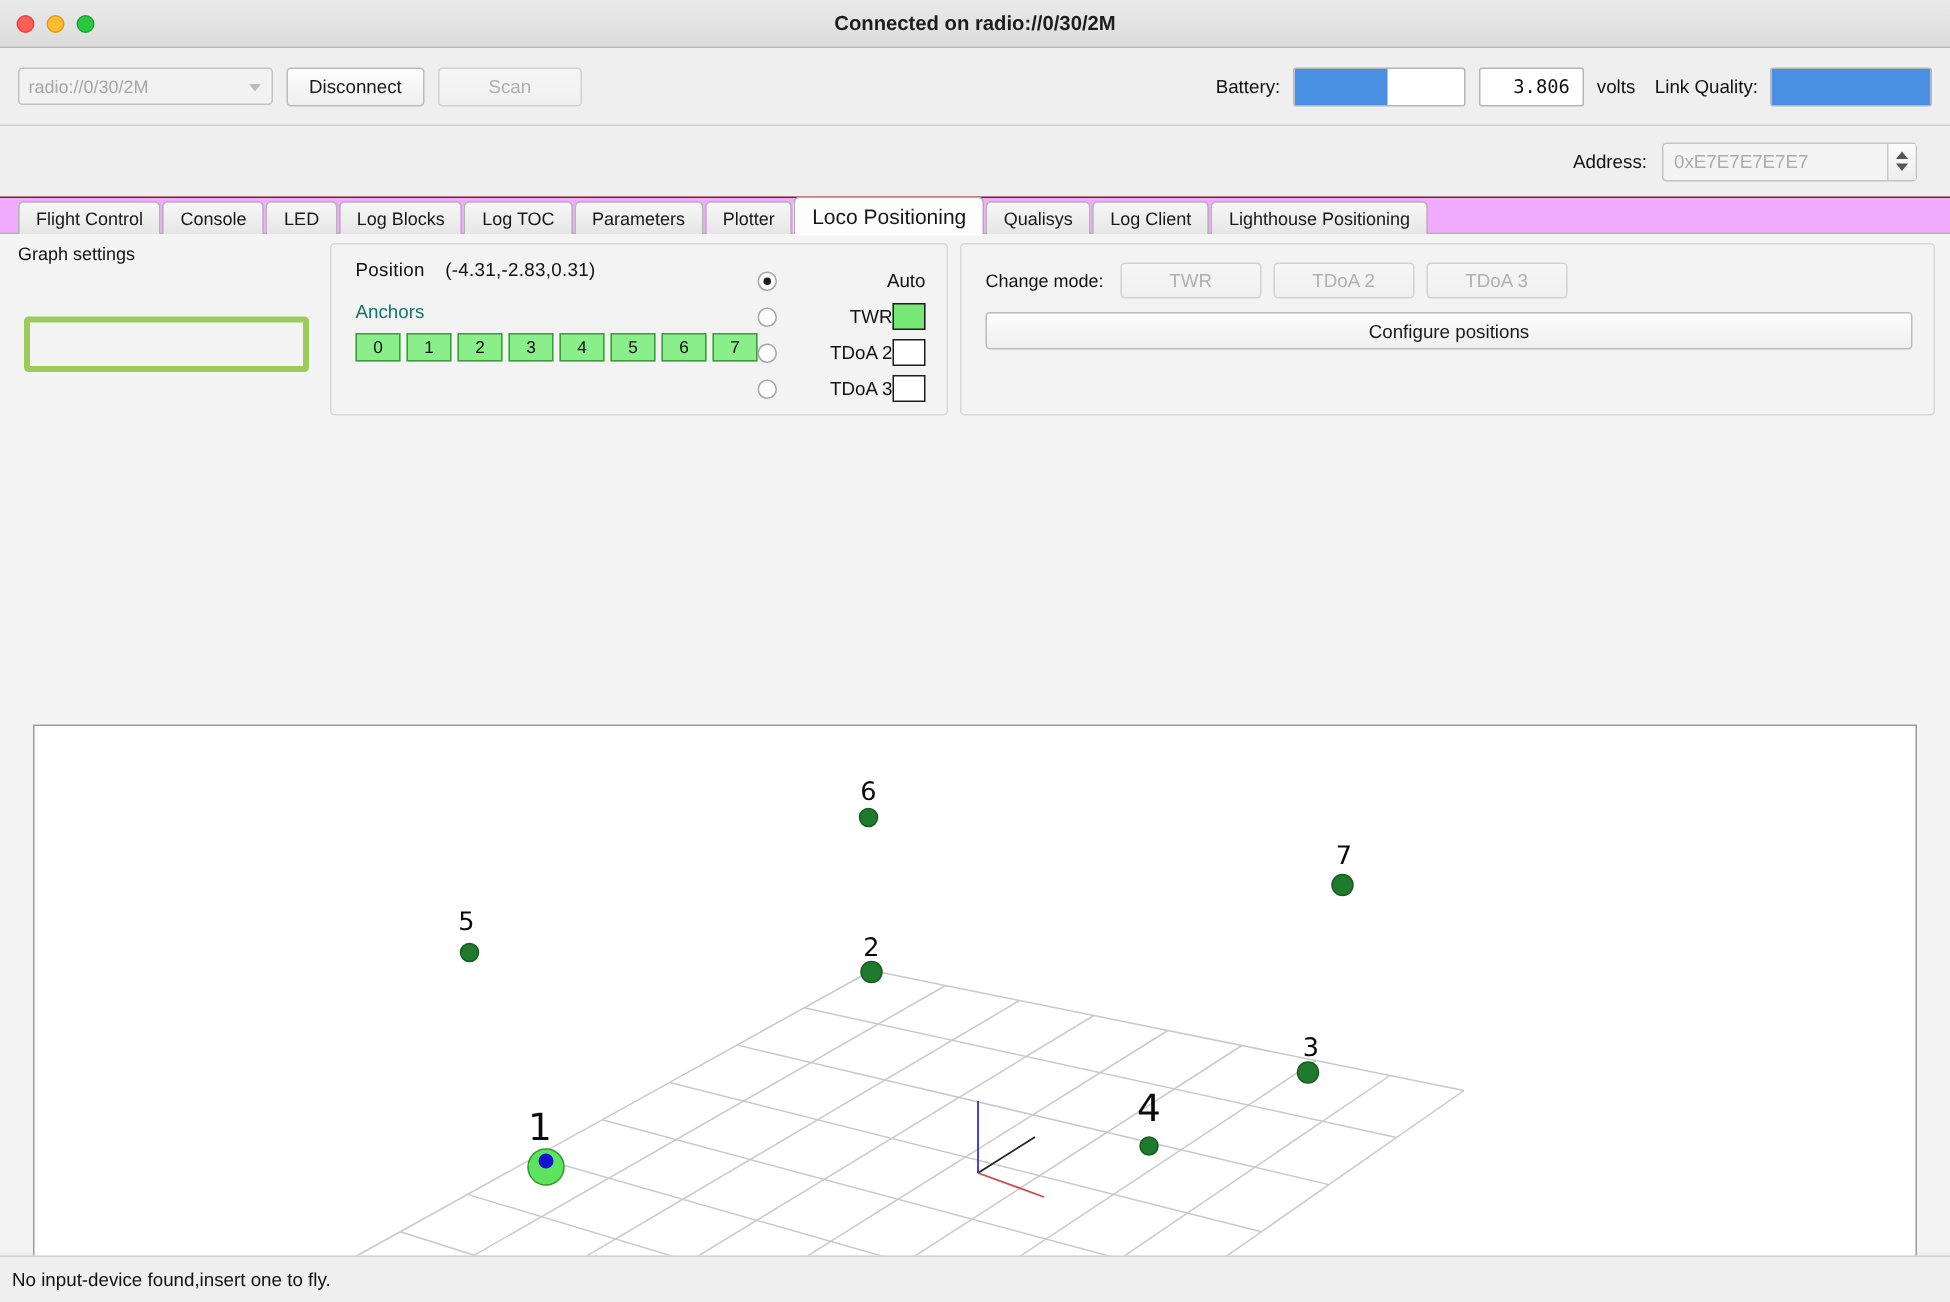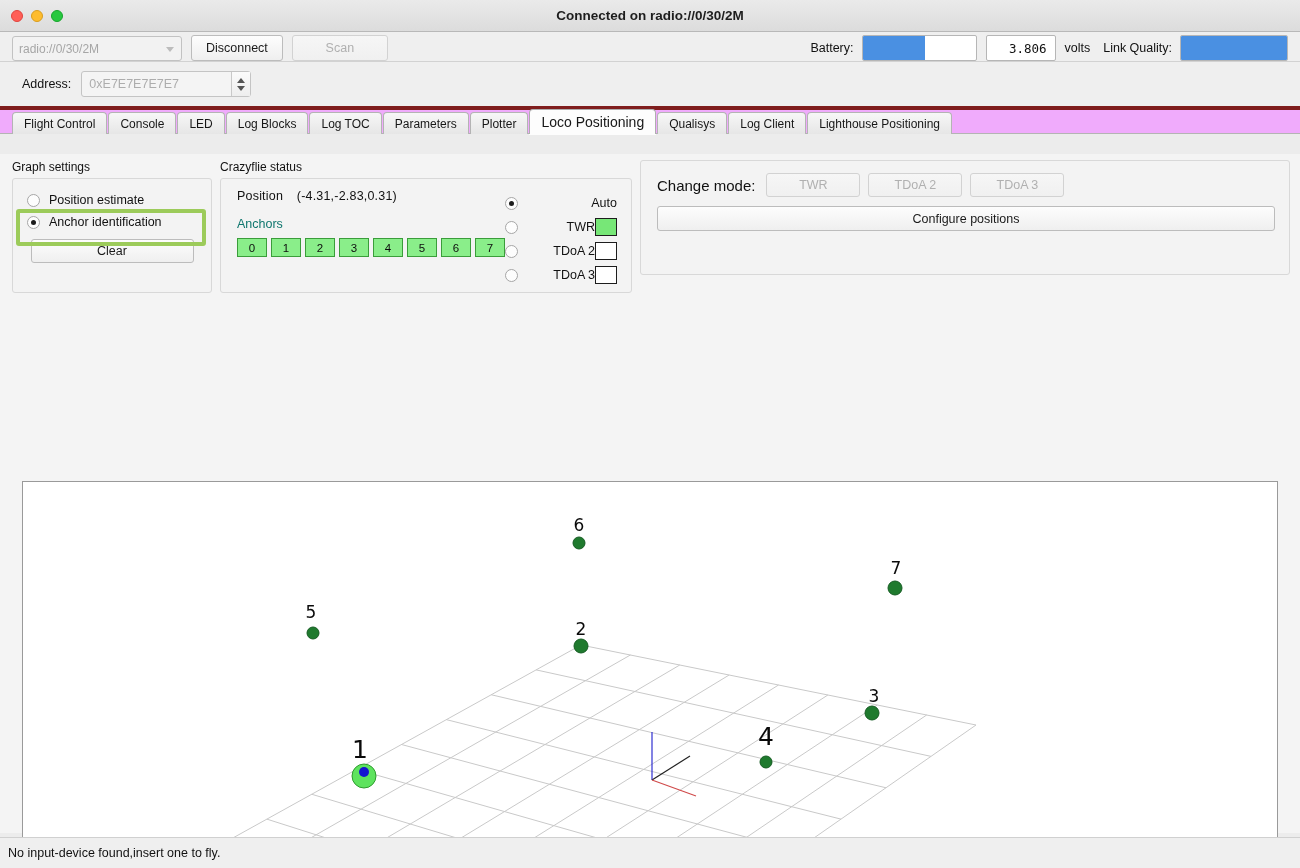--- a/index.html
+++ b/index.html
@@ -26,25 +26,25 @@
   .dot.red    { background: #ff5f57; border: 1px solid #e0443e; }
   .dot.yellow { background: #febc2e; border: 1px solid #d89d1f; }
   .dot.green  { background: #28c840; border: 1px solid #17a52b; }
   .titlebar .title {
     position: absolute; left: 0; right: 0; text-align: center;
     font-size: 13.5px; font-weight: bold; color: #1d1d1d;
   }
 
   
   .toolbar {
-    height: 30px;
+    height: 52px;
     background: #efefef;
     border-bottom: 1px solid #d2d2d2;
     display: flex;
-    align-items: flex-end;
+    align-items: center;
     padding: 0 12px;
   }
   .combo {
     width: 170px; height: 25px;
     background: #f2f2f2;
     border: 1px solid #c2c2c2;
     border-radius: 3px;
     display: flex; align-items: center;
     padding: 0 6px;
     font-size: 12px; color: #a6a6a6;
@@ -96,21 +96,22 @@
   .volts-unit { margin-left: 9px; }
   .lq-label { margin-left: 13px; margin-right: 8px; }
   .lq-outer { width: 108px; height: 26px; background: #fff; border: 1px solid #b6b6b6; border-radius: 2px; overflow: hidden; }
 
   
   .addr-row {
     height: 48px;
     background: #efefef;
     display: flex; align-items: center;
     padding: 0 22px;
-    border-bottom: 4px solid #7f1d1d;
+    border-bottom: 1px solid #7f1d1d;
+    justify-content: flex-end;
   }
   .addr-label { font-size: 12.5px; color: #111; margin-right: 10px; }
   .spin {
     width: 170px; height: 26px;
     background: #f4f4f4;
     border: 1px solid #c4c4c4;
     border-radius: 3px;
     display: flex; align-items: center;
     position: relative;
   }
@@ -155,21 +156,20 @@
     border-color: #aeaeae;
     box-shadow: 0 1px 0 #fdfdfd;
   }
 
   
   .content {
     height: 679px;
     background: #f4f4f4;
     padding: 0;
     position: relative;
-    margin-top: 20px;
   }
   .panels { display: flex; padding: 6px 10px 0 12px; gap: 8px; }
 
   .group { position: relative; }
   .group > .g-title {
     font-size: 12px; color: #111;
     margin-bottom: 4px; display: block;
   }
   .g-box {
     border: 1px solid #d8d8d8;
@@ -217,21 +217,21 @@
   .cf-right { width: 118px; padding-top: 2px; text-align: right; }
   .mode-row { display: flex; align-items: center; height: 24px; cursor: pointer; }
   .mode-row span.lbl { font-size: 12.5px; color: #111; flex: 1; }
   .mode-swatch { width: 22px; height: 18px; border: 1px solid #1d1d1d; background: #ffffff; }
   .mode-swatch.green { background: #77e777; }
 
   
   #anchor-status { flex: 1; }
   #anchor-status .g-box { height: 115px; padding: 12px 14px 0 16px; }
   .mode-change-row { display: flex; align-items: center; gap: 8px; }
-  .mode-change-row .cl { font-size: 15px; color: #111; margin-right: 3px; }
+  .mode-change-row .cl { font-size: 12px; color: #111; margin-right: 3px; }
   .mode-btn { width: 94px; height: 24px; }
   #configure-positions-button { width: 100%; margin-top: 9px; height: 25px; }
 
   
   .plot-frame {
     position: absolute;
     left: 22px; top: 327px;
     width: 1256px; height: 495px;
     background: #ffffff;
     border: 1px solid #9a9a9a;
@@ -335,36 +335,24 @@
       <span>Lighthouse Positioning</span>
     </div>
   </div>
 
 <div class="content">
 
   <div class="panels">
 
     <div class="group" id="graph-settings">
       <span class="g-title">Graph settings</span>
-      <div class="g-box">
-        <div class="radio-row">
-          <span class="radio"></span>
-          <span>Position estimate</span>
-        </div>
-        <div class="radio-row">
-          <span class="radio checked"></span>
-          <span>Anchor identification</span>
-        </div>
-        <button class="btn" id="clear-button">Clear</button>
-      </div>
       <div class="highlight-box" style="border-color: rgb(156, 203, 90);"></div>
     </div>
 
     <div class="group" id="crazyflie-status">
-      <span class="g-title">Crazyflie status</span>
       <div class="g-box">
         <div class="cf-left">
           <div class="cf-pos">
             <span>Position</span>
             <span class="pv">(-4.31,-2.83,0.31)</span>
           </div>
           <div class="cf-anchors-label">Anchors</div>
           <div class="anchor-chips" id="anchor-chips">
               <div class="chip" style="background: rgb(138, 238, 138); border-color: rgb(58, 157, 58);">0</div>
               <div class="chip" style="background: rgb(138, 238, 138); border-color: rgb(58, 157, 58);">1</div>

